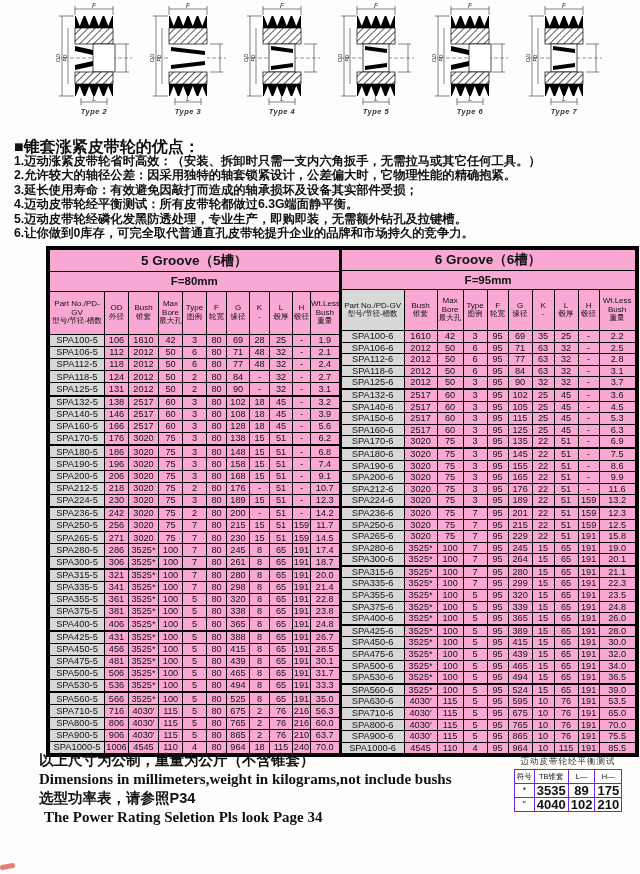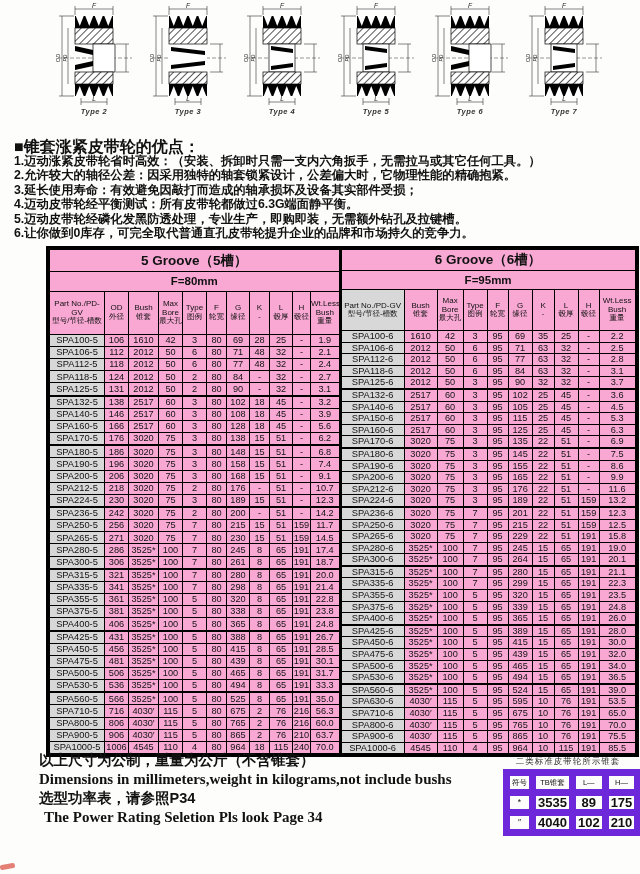--- a/index.html
+++ b/index.html
@@ -39,21 +39,21 @@
   .hcn{font-size:7.5px;line-height:8.5px;}
   th.partgray{background:#d8d8d8;}
   tr.datarow td{height:10.6px;line-height:10.6px;font-size:9.2px;}
   tr.datarow td.partcell{background:#d8d8d8;font-size:9.3px;}
   tr.grp td{border-bottom:2px solid #000;}
   
   .footnote{position:absolute;top:756px;left:503px;width:130px;}
   .footnote .ftitle{font-size:8.5px;color:#333;text-align:center;letter-spacing:1px;margin-bottom:1px;}
   .footnote table{border-collapse:collapse;margin:0 auto;}
   .footnote td,.footnote th{
-    border:7px solid #6d28d9;font-size:8.5px;padding:0 2px;text-align:center;
+    border:1px solid #6d28d9;font-size:8.5px;padding:0 2px;text-align:center;
     height:13px;line-height:13px;white-space:nowrap;
   }
   .footnote td.num{font-weight:bold;font-size:13px;}
   .footnote th{font-weight:normal;font-size:7.5px;}
   
   .footer{position:absolute;top:751px;left:17px;width:600px;margin-left:22px;}
   .footer .cn{font-family:"Liberation Sans",sans-serif;font-weight:bold;font-size:14.5px;line-height:19px;}
   .footer .en{font-family:"Liberation Serif",serif;font-weight:bold;font-size:15px;line-height:19px;}
   .footer .indent{padding-left:5px;}
   .red-mark{
@@ -1359,21 +1359,21 @@
           <td class="">10</td>
           <td class="">115</td>
           <td class="">191</td>
           <td class="">85.5</td>
         </tr>
       </tbody>
     </table>
 </div>
 
 <div class="footnote">
-  <div class="ftitle">二类标准皮带轮所示锥套</div>
+  <div class="ftitle">迈动皮带轮经平衡测试</div>
   <table>
       <tbody>
         <tr>
           <th>符号</th>
           <th>TB锥套</th>
           <th>L—</th>
           <th>H—</th>
         </tr>
         <tr>
           <td class="">*</td>

